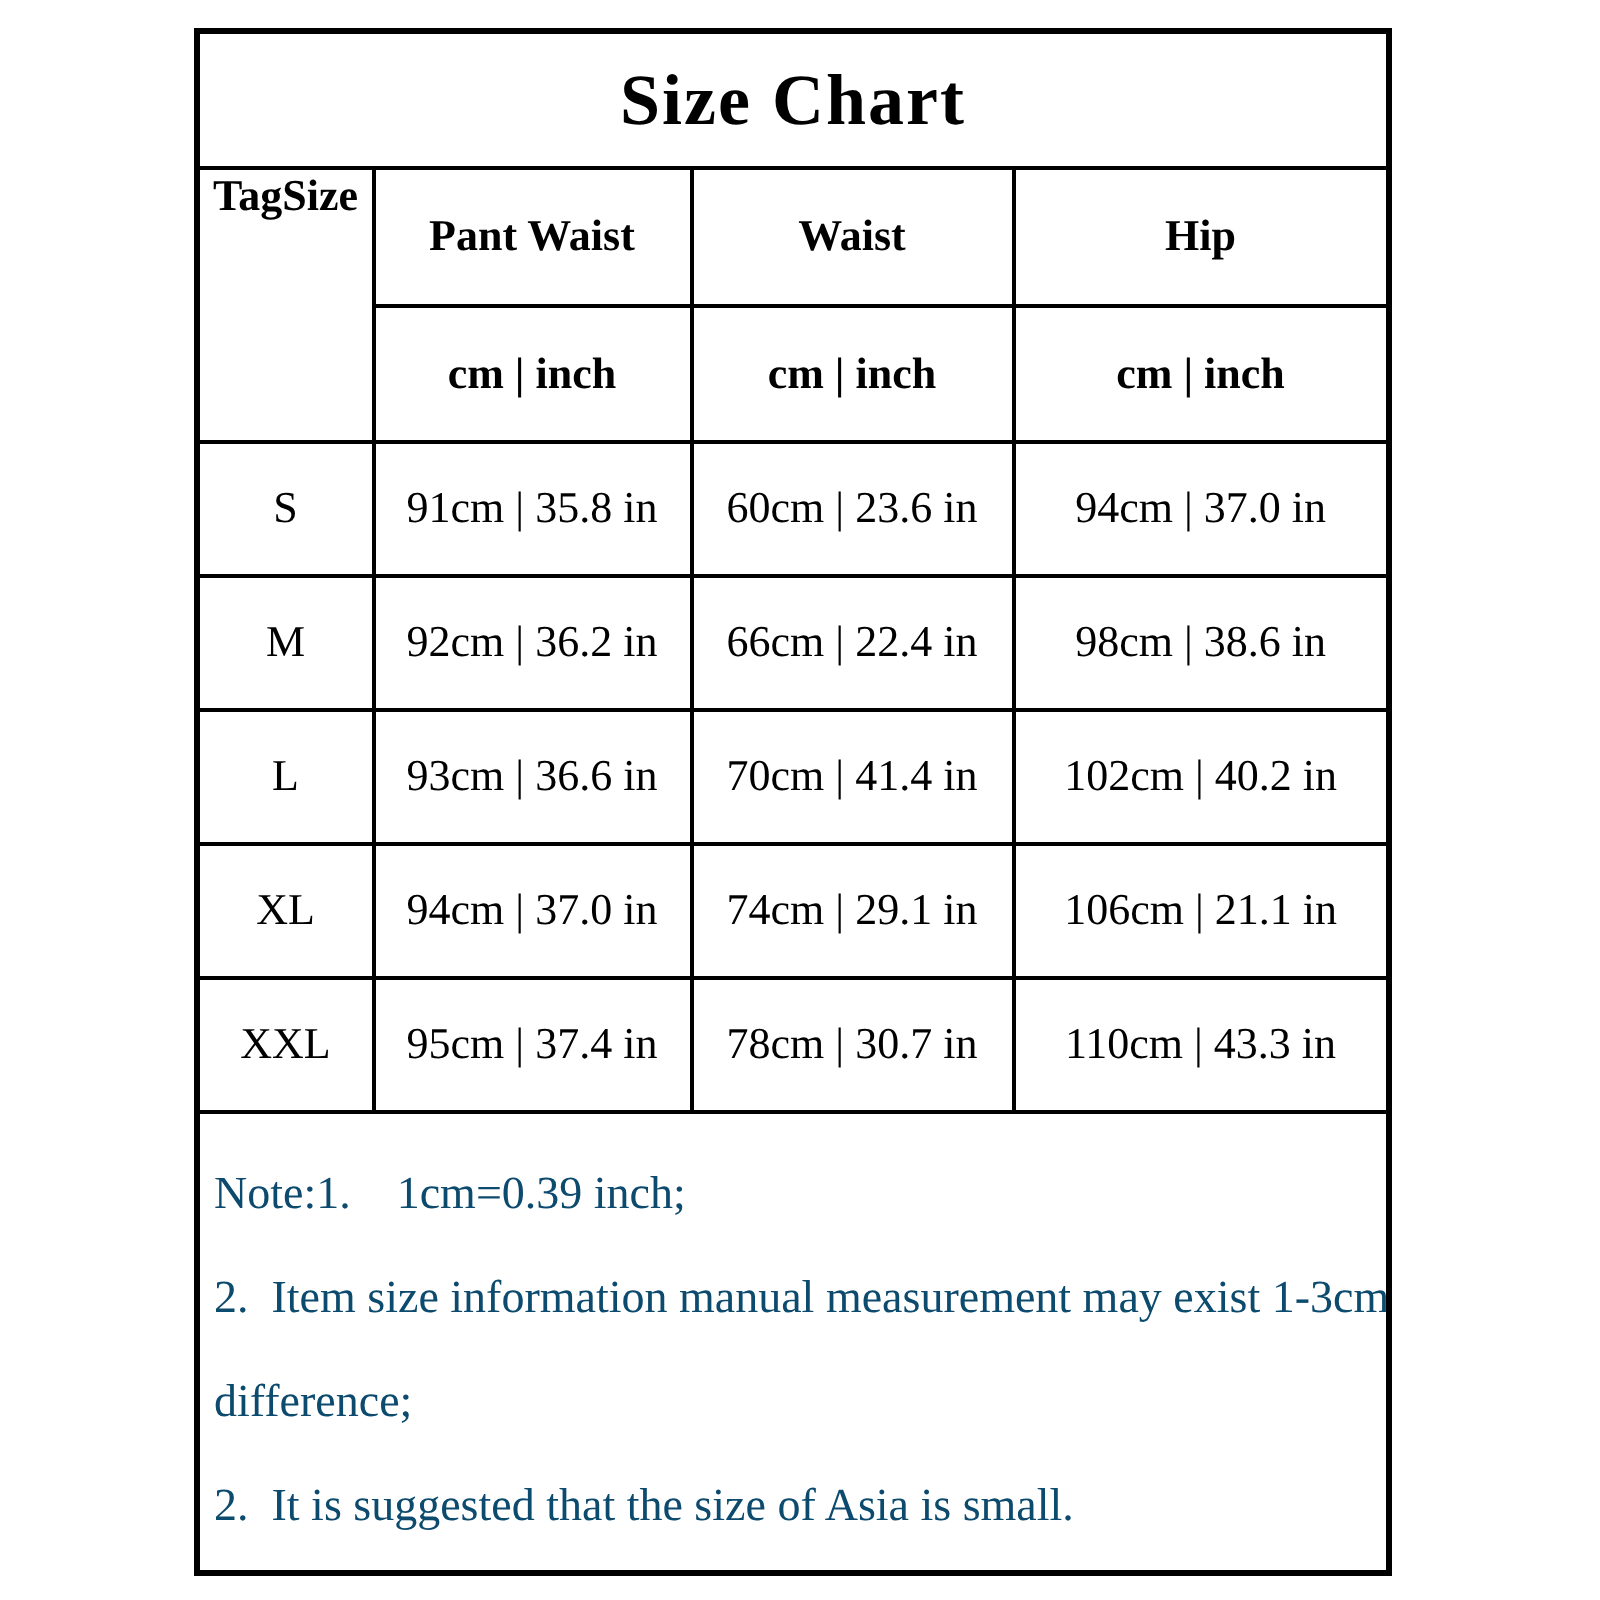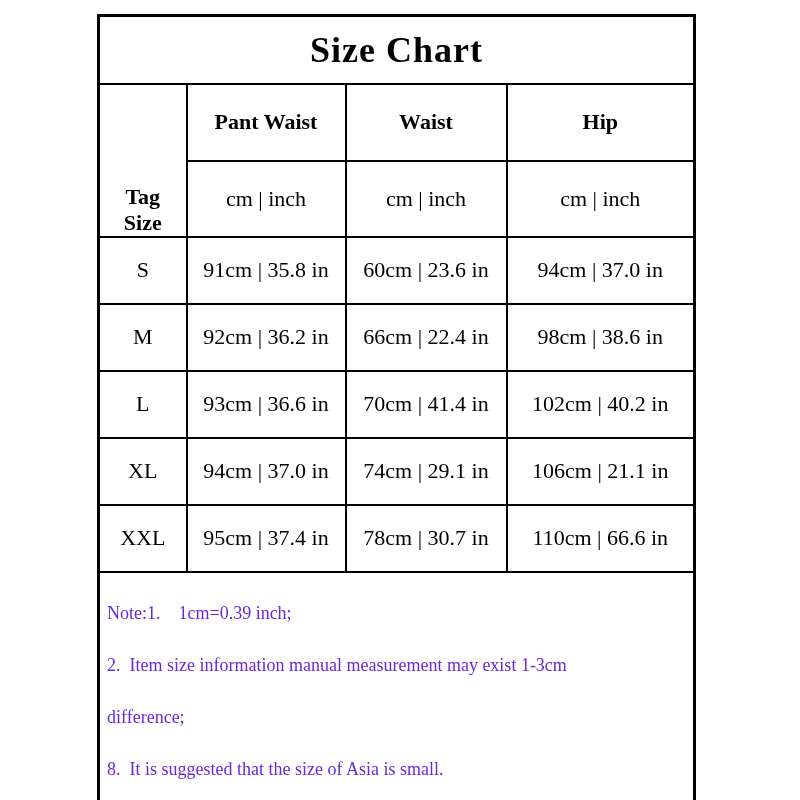--- a/index.html
+++ b/index.html
@@ -32,45 +32,45 @@
     overflow: hidden;
   }
   table.size-chart { border: 3px solid #000000; }
   tr.title-row td {
     height: 68px;
     font-size: 36px;
     font-weight: bold;
     letter-spacing: 1px;
   }
   tr.head-row1 td { height: 68px; font-weight: bold; }
-  tr.head-row2 td { height: 67px; font-weight: normal; }
+  tr.head-row2 td { height: 67px; font-weight: bold; }
   td.corner {
     font-weight: bold;
     padding: 0;
   }
   td.corner .corner-inner {
     display: flex;
-    flex-direction: column;
-    justify-content: flex-end;
-    height: 151px;
+    flex-direction: row;
+    justify-content: center;
+    height: 135px;
   }
   tr.data-row td { height: 67px; }
   tr.notes-row td.notes {
     height: 231px;
     text-align: left;
     vertical-align: top;
     padding: 14px 6px 0 7px;
   }
   .note-line {
     display: block;
     height: 52px;
     line-height: 52px;
-    font-size: 18px;
+    font-size: 23px;
     white-space: pre;
-    color: #6d28d9;
+    color: #0c4a6e;
   }
 </style>
 </head>
 <body>
 
 <div class="stage">
   <table class="size-chart">
     <colgroup>
       <col style="width:88px">
       <col style="width:159px">
@@ -119,26 +119,26 @@
       <tr class="data-row">
         <td>XL</td>
         <td>94cm | 37.0 in</td>
         <td>74cm | 29.1 in</td>
         <td>106cm | 21.1 in</td>
       </tr>
       <tr class="data-row">
         <td>XXL</td>
         <td>95cm | 37.4 in</td>
         <td>78cm | 30.7 in</td>
-        <td>110cm | 66.6 in</td>
+        <td>110cm | 43.3 in</td>
       </tr>
 
       <tr class="notes-row">
         <td class="notes" colspan="4">
           <span class="note-line">Note:1.    1cm=0.39 inch;</span>
           <span class="note-line">2.  Item size information manual measurement may exist 1-3cm</span>
           <span class="note-line">difference;</span>
-          <span class="note-line">8.  It is suggested that the size of Asia is small.</span>
+          <span class="note-line">2.  It is suggested that the size of Asia is small.</span>
         </td>
       </tr>
     </tbody>
   </table>
 </div>
 
 </body></html>

